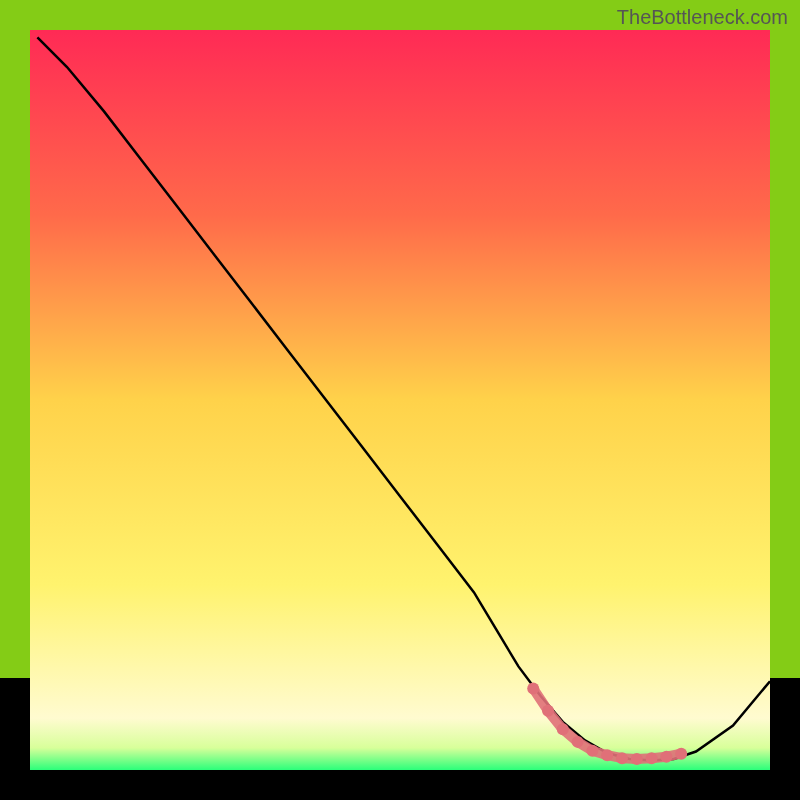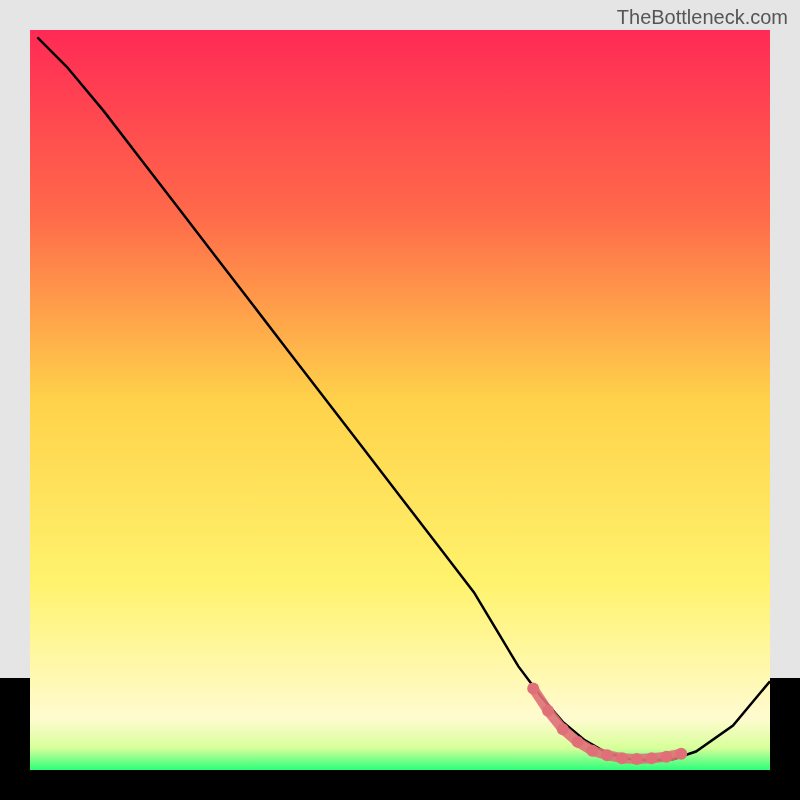--- a/index.html
+++ b/index.html
@@ -8,21 +8,21 @@
     background: #000;
     width: 800px;
     height: 800px;
     overflow: hidden;
     font-family: Arial, sans-serif;
   }
   .chart-container {
     position: relative;
     width: 800px;
     height: 678px;
-    background: #e5e5e5;
+    background: #84cc16;
   }
   .watermark {
     position: absolute;
     top: 6px;
     right: 12px;
     color: #555;
     font-size: 20px;
     font-weight: 500;
     z-index: 10;
   }

